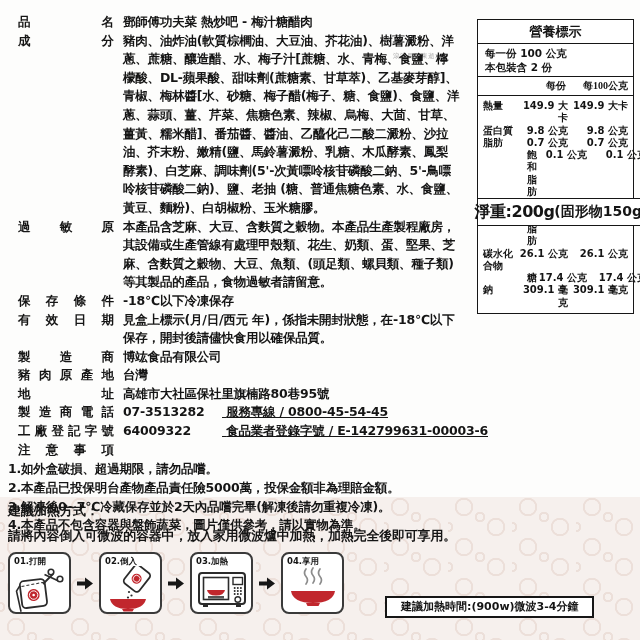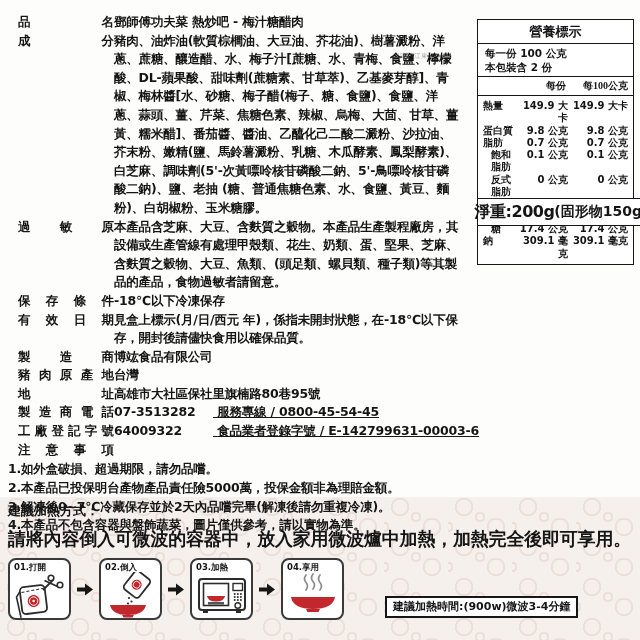--- a/index.html
+++ b/index.html
@@ -20,21 +20,21 @@
       radial-gradient(circle at 0px 30px,  rgba(0,0,0,0) 3px, #ecdfd9 3.5px, #ecdfd9 5px, rgba(0,0,0,0) 5.5px);
     background-size:64px 40px;
   }
   
   .watermark {
     position:absolute; left:393px; top:52px; font-size:6.5px; font-weight:400;
     color:#a8a8a8; letter-spacing:0.5px; white-space:nowrap;
   }
   
   .info { position:absolute; left:8px; top:13px; width:452px; font-size:12.5px; line-height:18.6px; }
-  .row { display:grid; grid-template-columns:106px 1fr; }
+  .row { display:grid; grid-template-columns:106px 1fr; column-gap:9px; }
   .f-label {
     padding-left:10px; text-align:justify; text-align-last:justify;
     text-justify:inter-character; white-space:nowrap; overflow:hidden;
   }
   .f-value { letter-spacing:-0.2px; }
   .twopart { white-space:nowrap;text-decoration:underline; }
   .twopart .p1 { display:inline-block; width:99px; }
   .notes { margin-top:1px; }
   .note-line { line-height:18.7px; letter-spacing:-0.2px; }
   
@@ -45,44 +45,44 @@
   .nt-title { text-align:center; font-size:13px; padding:3px 0 2px; border-bottom:1.5px solid #161616; }
   .nt-serving { padding:3px 7px 2px; border-bottom:1.5px solid #161616; font-size:10.5px; line-height:13.5px; }
   .nt-cols {
     display:grid; grid-template-columns:1fr 48px 62px; padding:2px 5px;
     border-bottom:1.5px solid #161616; font-size:10px;font-family:Liberation Serif, serif;
   }
   .nt-cols span { text-align:right; }
   .nt-body { padding:4px 5px 4px; }
   .nt-row { display:grid; grid-template-columns:1fr 50px 60px; font-size:10px; line-height:12.3px; }
   .nt-row .v { text-align:right; }
-  .nt-row.indent .n { padding-left:8px; }
+  .nt-row.indent .n { padding-left:8px;margin-left:36px; }
   
   .netweight {
     position:absolute; left:477px; top:198px; width:169px; height:28px; box-sizing:border-box;
     border:1.5px solid #161616; background:#fff;
     display:flex; align-items:center; justify-content:center; white-space:nowrap;
   }
   .nw-main { font-size:16px; letter-spacing:-0.5px; }
   .nw-sub  { font-size:14px; }
   
   .heating { position:absolute; left:8px; top:502px; width:630px; }
   .heat-title { font-size:13px; }
-  .heat-instruction { margin-top:7px; font-size:18px; letter-spacing:-0.2px; }
+  .heat-instruction { margin-top:7px; font-size:13px; letter-spacing:-0.2px; }
   .steps { margin-top:7px; margin-left:0; display:flex; align-items:center; }
   .step {
     width:63px; height:62px; box-sizing:border-box; background:#fff;
     border:2px solid #3a3a3a; border-radius:8px; padding:2px 4px;
   }
   .step-label { font-size:8.5px; line-height:10px; }
   .step svg { display:block; margin:0 auto; }
   .arrow { margin:0 6px; display:flex; align-items:center; }
   .timebox {
     position:absolute; left:385px; top:596px; box-sizing:border-box;
-    border:2px solid #161616; background:#fff; padding:1px 6px 2px;
+    border:2px solid #161616; background:#fff; padding:1px 14px 2px;
     font-size:11px; white-space:nowrap;
   }
 </style>
 </head>
 <body>
 
 <div id="page">
 
   <div class="pattern-strip"></div>
 

